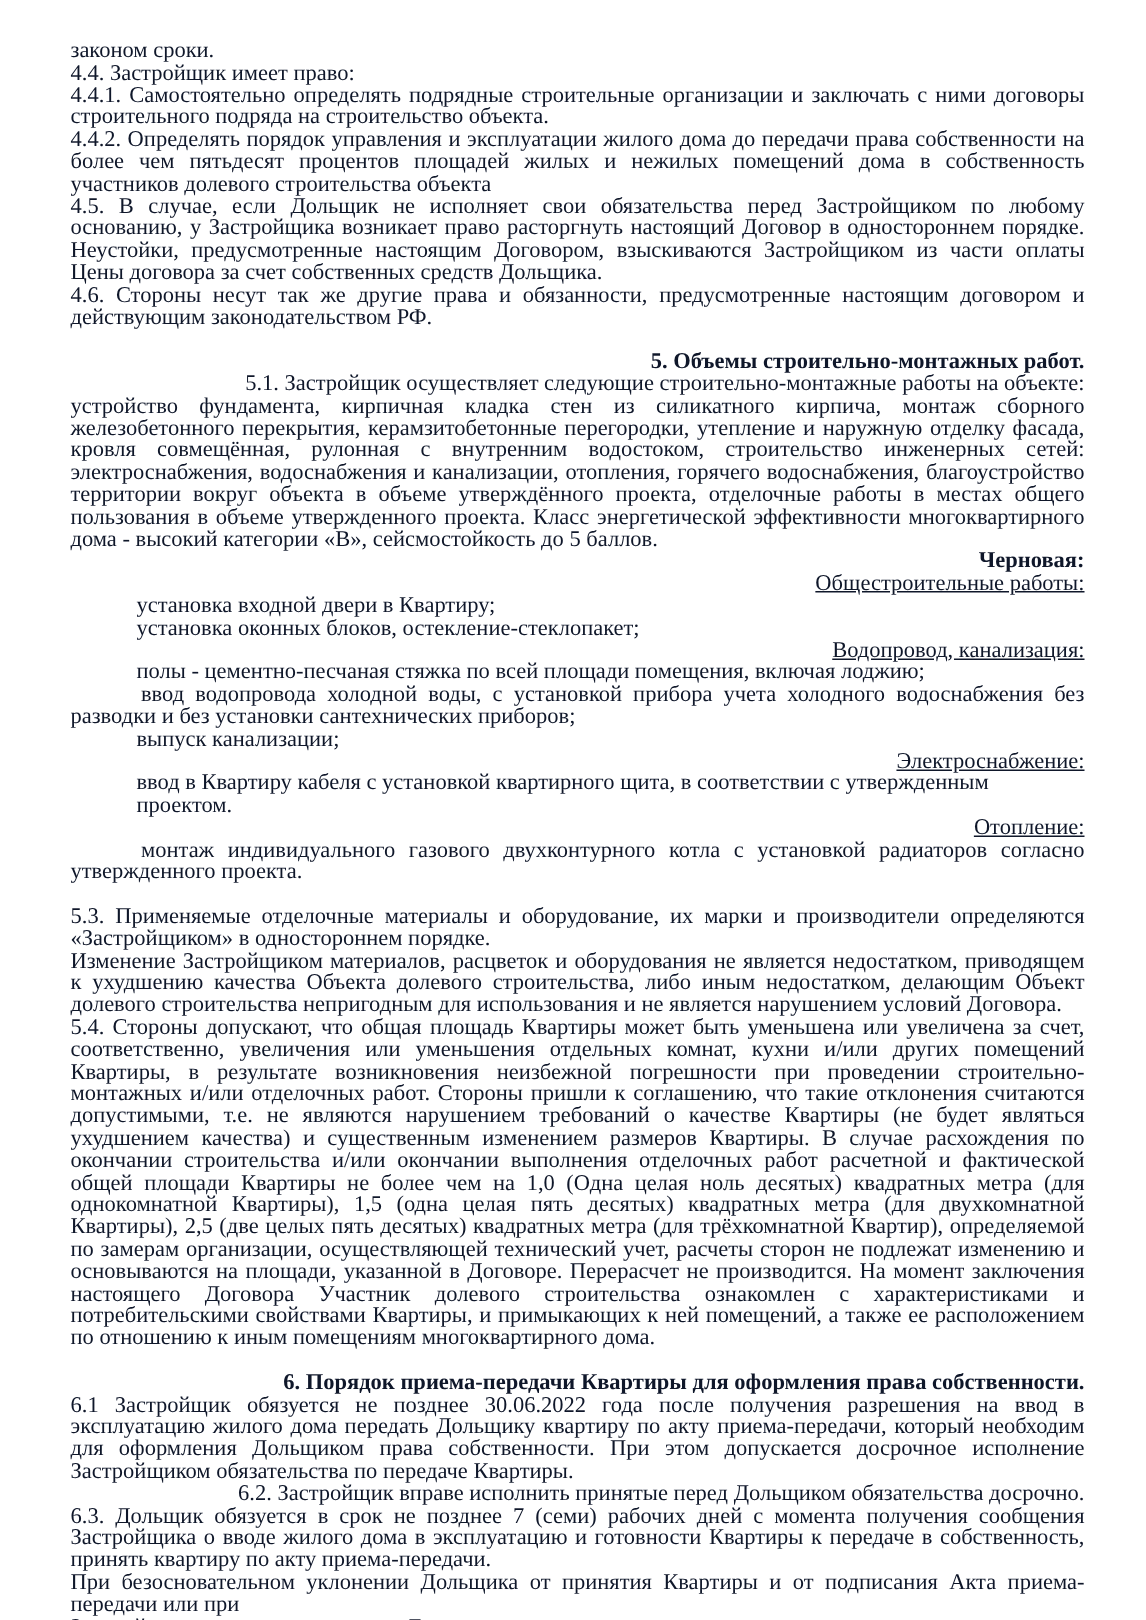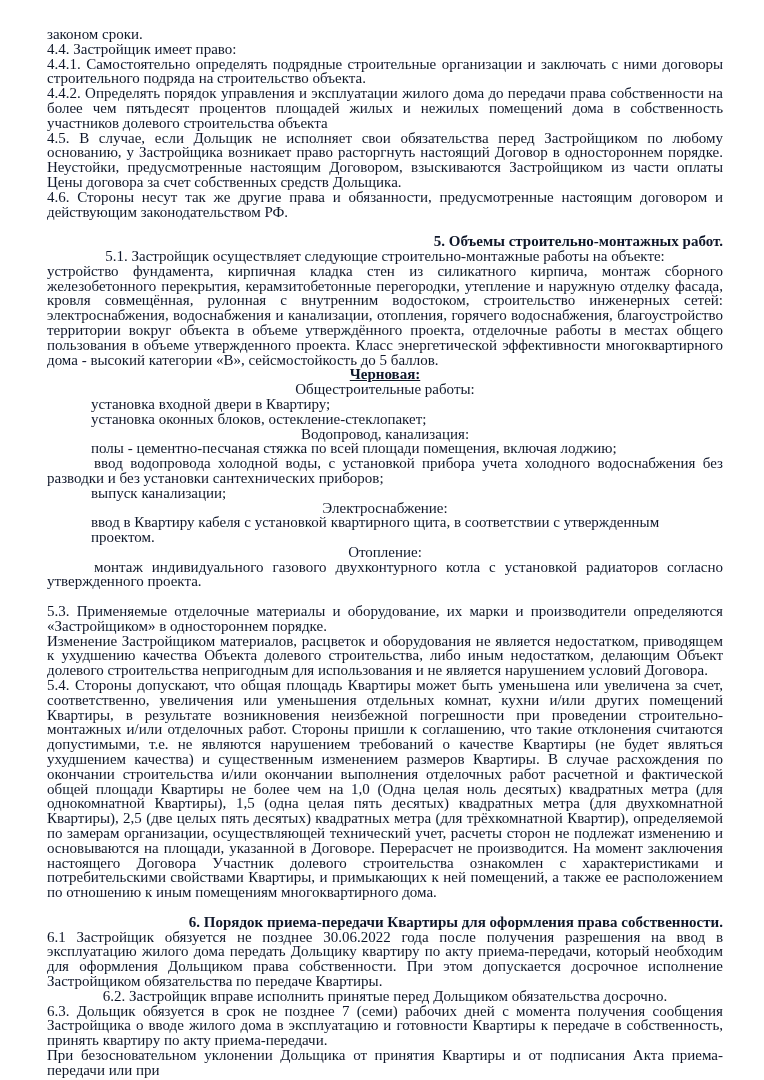--- a/index.html
+++ b/index.html
@@ -3,27 +3,27 @@
 <meta charset="utf-8">
 <style>
   html, body { margin: 0; padding: 0; background: #ffffff; }
   body { width: 764px; height: 1080px; overflow: hidden; position: relative; }
   .page {
     position: absolute; left: 47px; top: 27px; width: 676px;
     font-family: "Liberation Serif", "DejaVu Serif", serif;
     font-size: 15px; line-height: 14.8px; color: #0f172a;
   }
   .p { margin: 0; text-align: justify; }
-  .p.left { text-align: center; }
+  .p.left { text-align: right; }
   .ind1 { padding-left: 44px; text-align: left; }
   .ind2 { text-indent: 47px; }
   .heading { text-align: right; font-weight: bold; margin: 0; }
   .gap { height: 14.8px; }
-  .u { }
-  .bu { text-decoration: underline; font-weight: bold; }
+  .u { text-decoration: underline; }
+  .bu { font-weight: bold; }
   .sign-row { display: flex; padding-right: 22px; }
   .sign { white-space: pre; }
 </style>
 </head>
 <body>
 
 <div class="page">
   <p class="p">законом сроки.</p>
   <p class="p">4.4. Застройщик имеет право:</p>
   <p class="p">4.4.1. Самостоятельно определять подрядные строительные организации и заключать с ними договоры строительного подряда на строительство объекта.</p>

